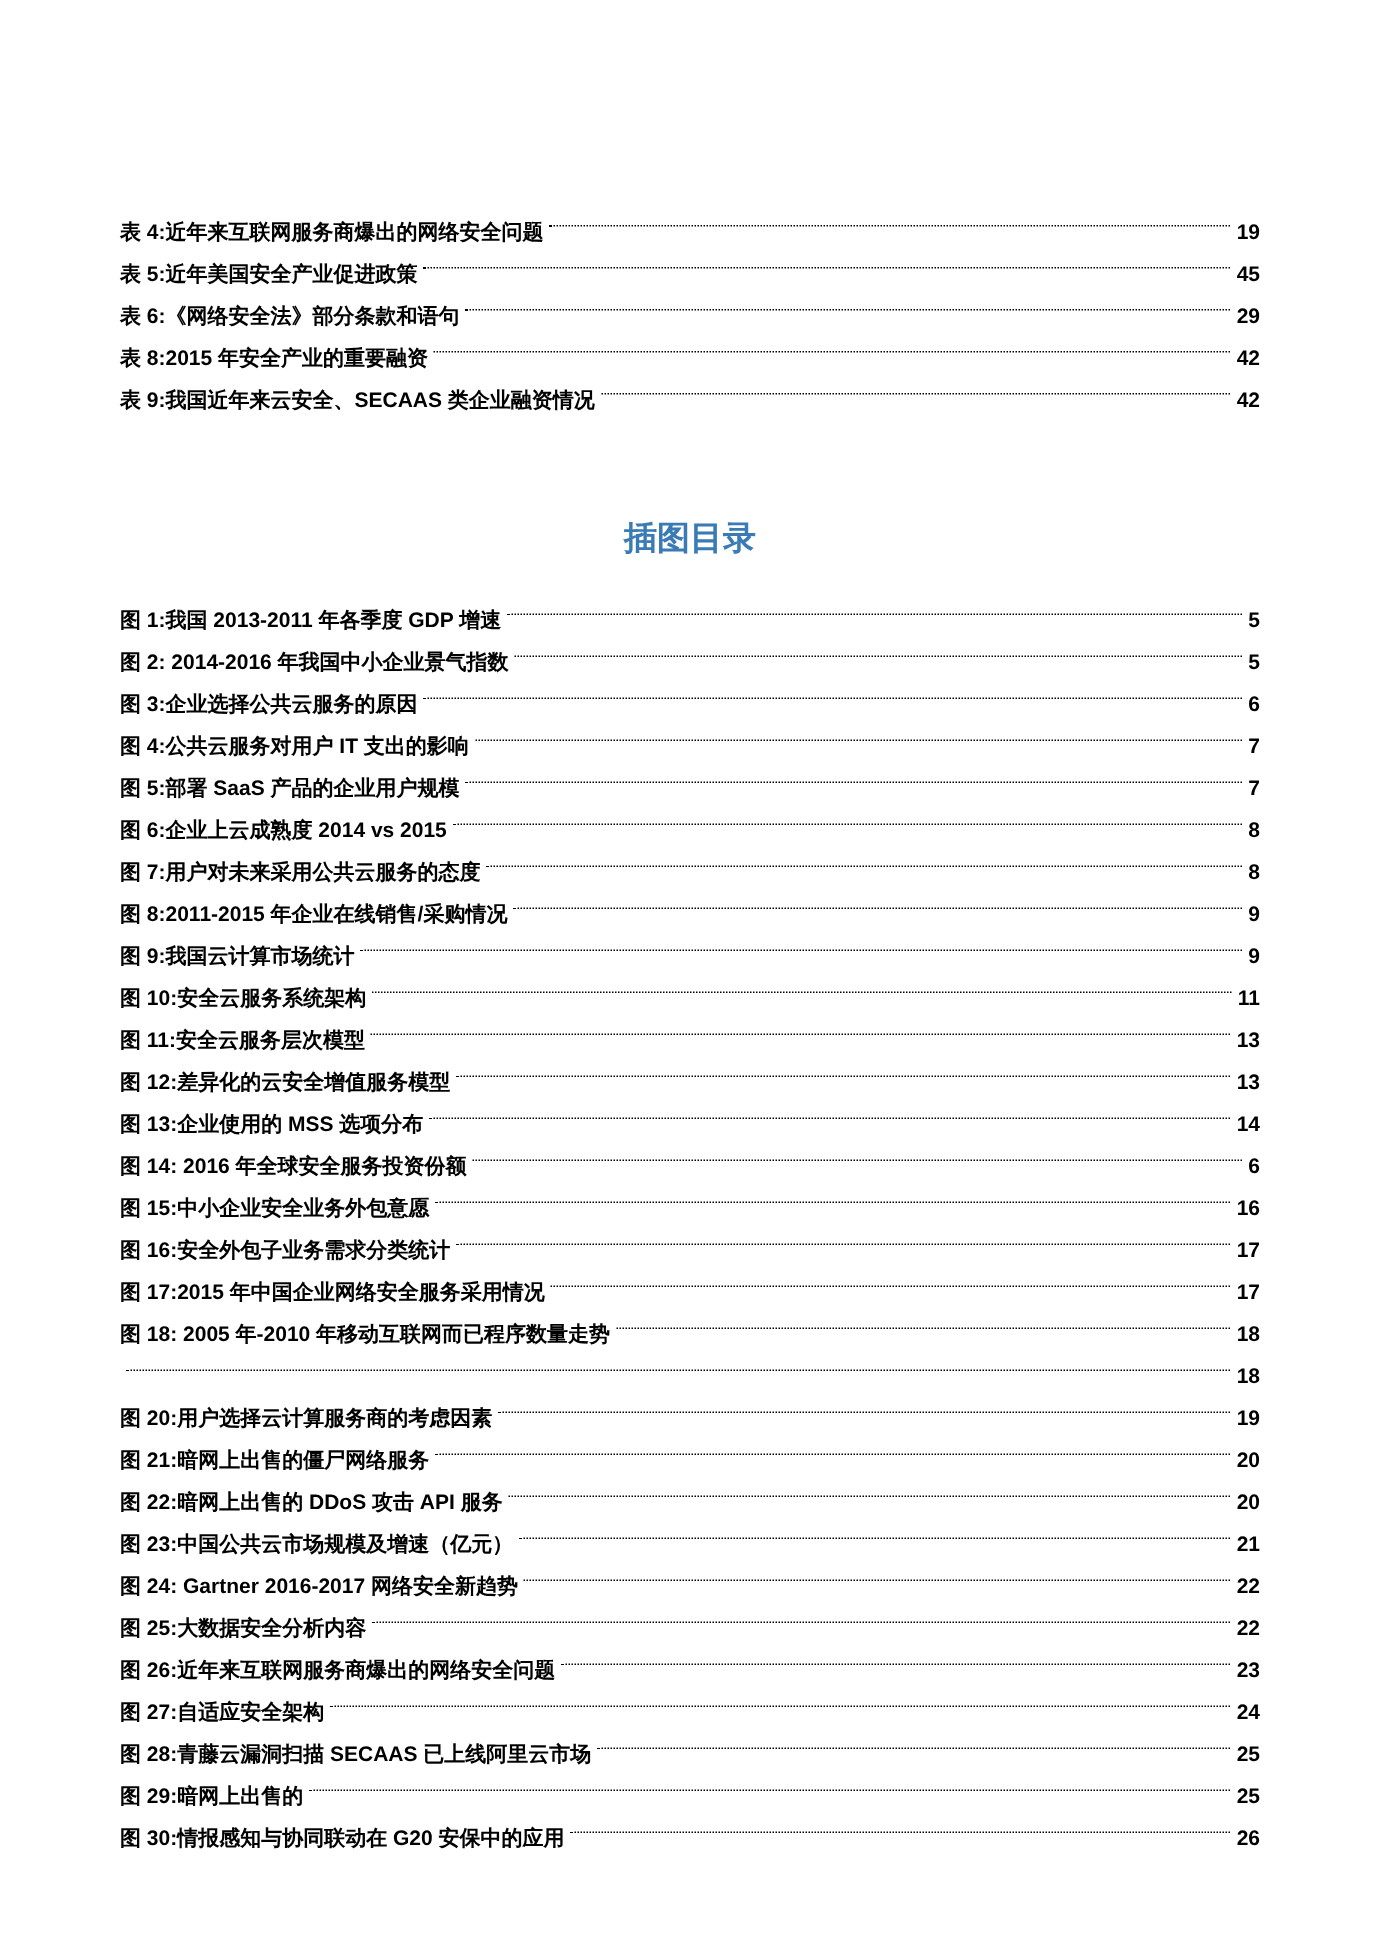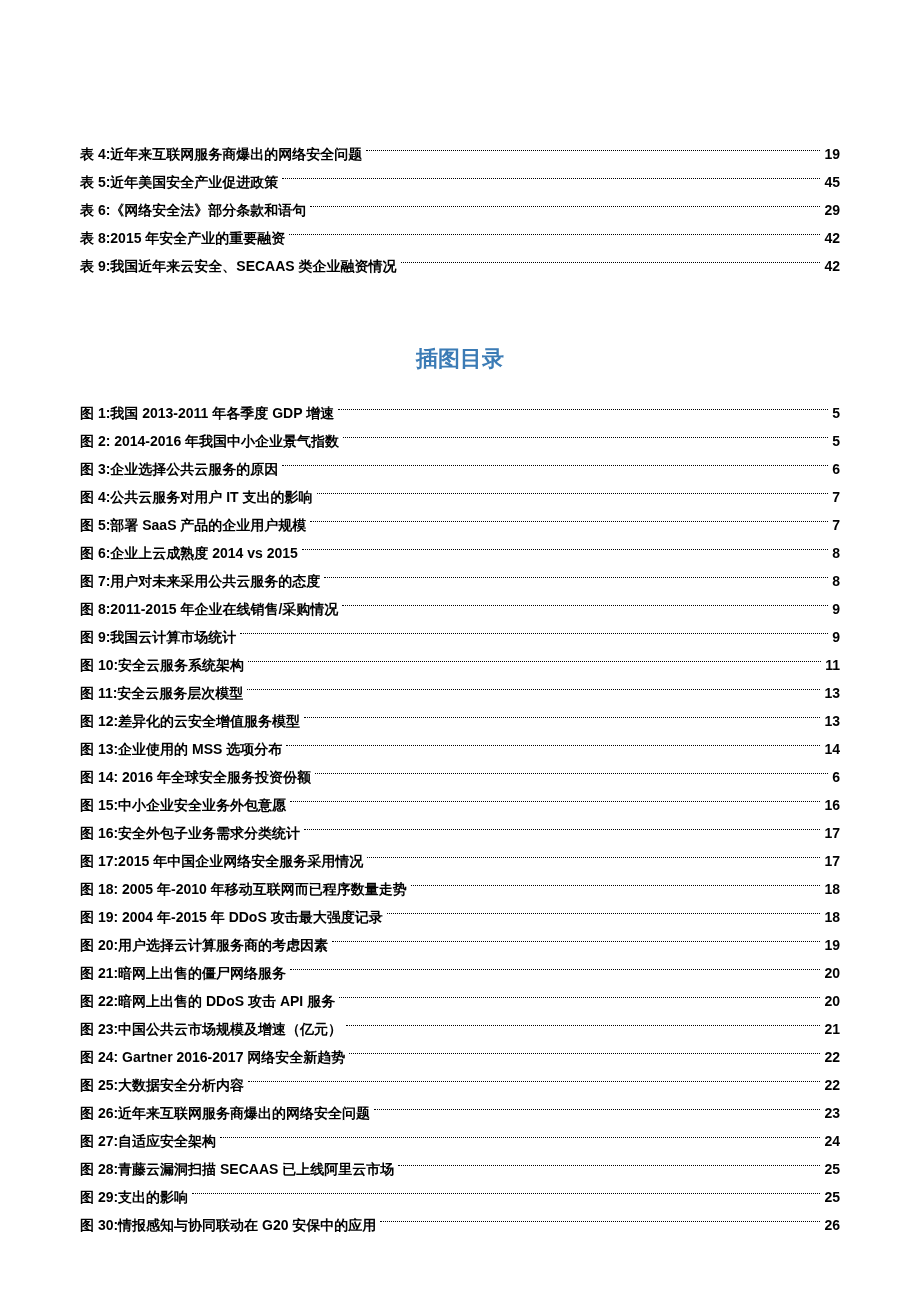--- a/index.html
+++ b/index.html
@@ -165,21 +165,20 @@
       <span class="toc-label">图 17:2015 年中国企业网络安全服务采用情况</span>
       <span class="toc-dots"></span>
       <span class="toc-page">17</span>
     </div>
     <div class="toc-item">
       <span class="toc-label">图 18: 2005 年-2010 年移动互联网而已程序数量走势</span>
       <span class="toc-dots"></span>
       <span class="toc-page">18</span>
     </div>
     <div class="toc-item">
-      <span class="toc-label">图 19: 2004 年-2015 年 DDoS 攻击最大强度记录</span>
       <span class="toc-dots"></span>
       <span class="toc-page">18</span>
     </div>
     <div class="toc-item">
       <span class="toc-label">图 20:用户选择云计算服务商的考虑因素</span>
       <span class="toc-dots"></span>
       <span class="toc-page">19</span>
     </div>
     <div class="toc-item">
       <span class="toc-label">图 21:暗网上出售的僵尸网络服务</span>
@@ -215,21 +214,21 @@
       <span class="toc-label">图 27:自适应安全架构</span>
       <span class="toc-dots"></span>
       <span class="toc-page">24</span>
     </div>
     <div class="toc-item">
       <span class="toc-label">图 28:青藤云漏洞扫描 SECAAS 已上线阿里云市场</span>
       <span class="toc-dots"></span>
       <span class="toc-page">25</span>
     </div>
     <div class="toc-item">
-      <span class="toc-label">图 29:支出的影响</span>
+      <span class="toc-label">图 29:暗网上出售的</span>
       <span class="toc-dots"></span>
       <span class="toc-page">25</span>
     </div>
     <div class="toc-item">
       <span class="toc-label">图 30:情报感知与协同联动在 G20 安保中的应用</span>
       <span class="toc-dots"></span>
       <span class="toc-page">26</span>
     </div>
   </div>
 

